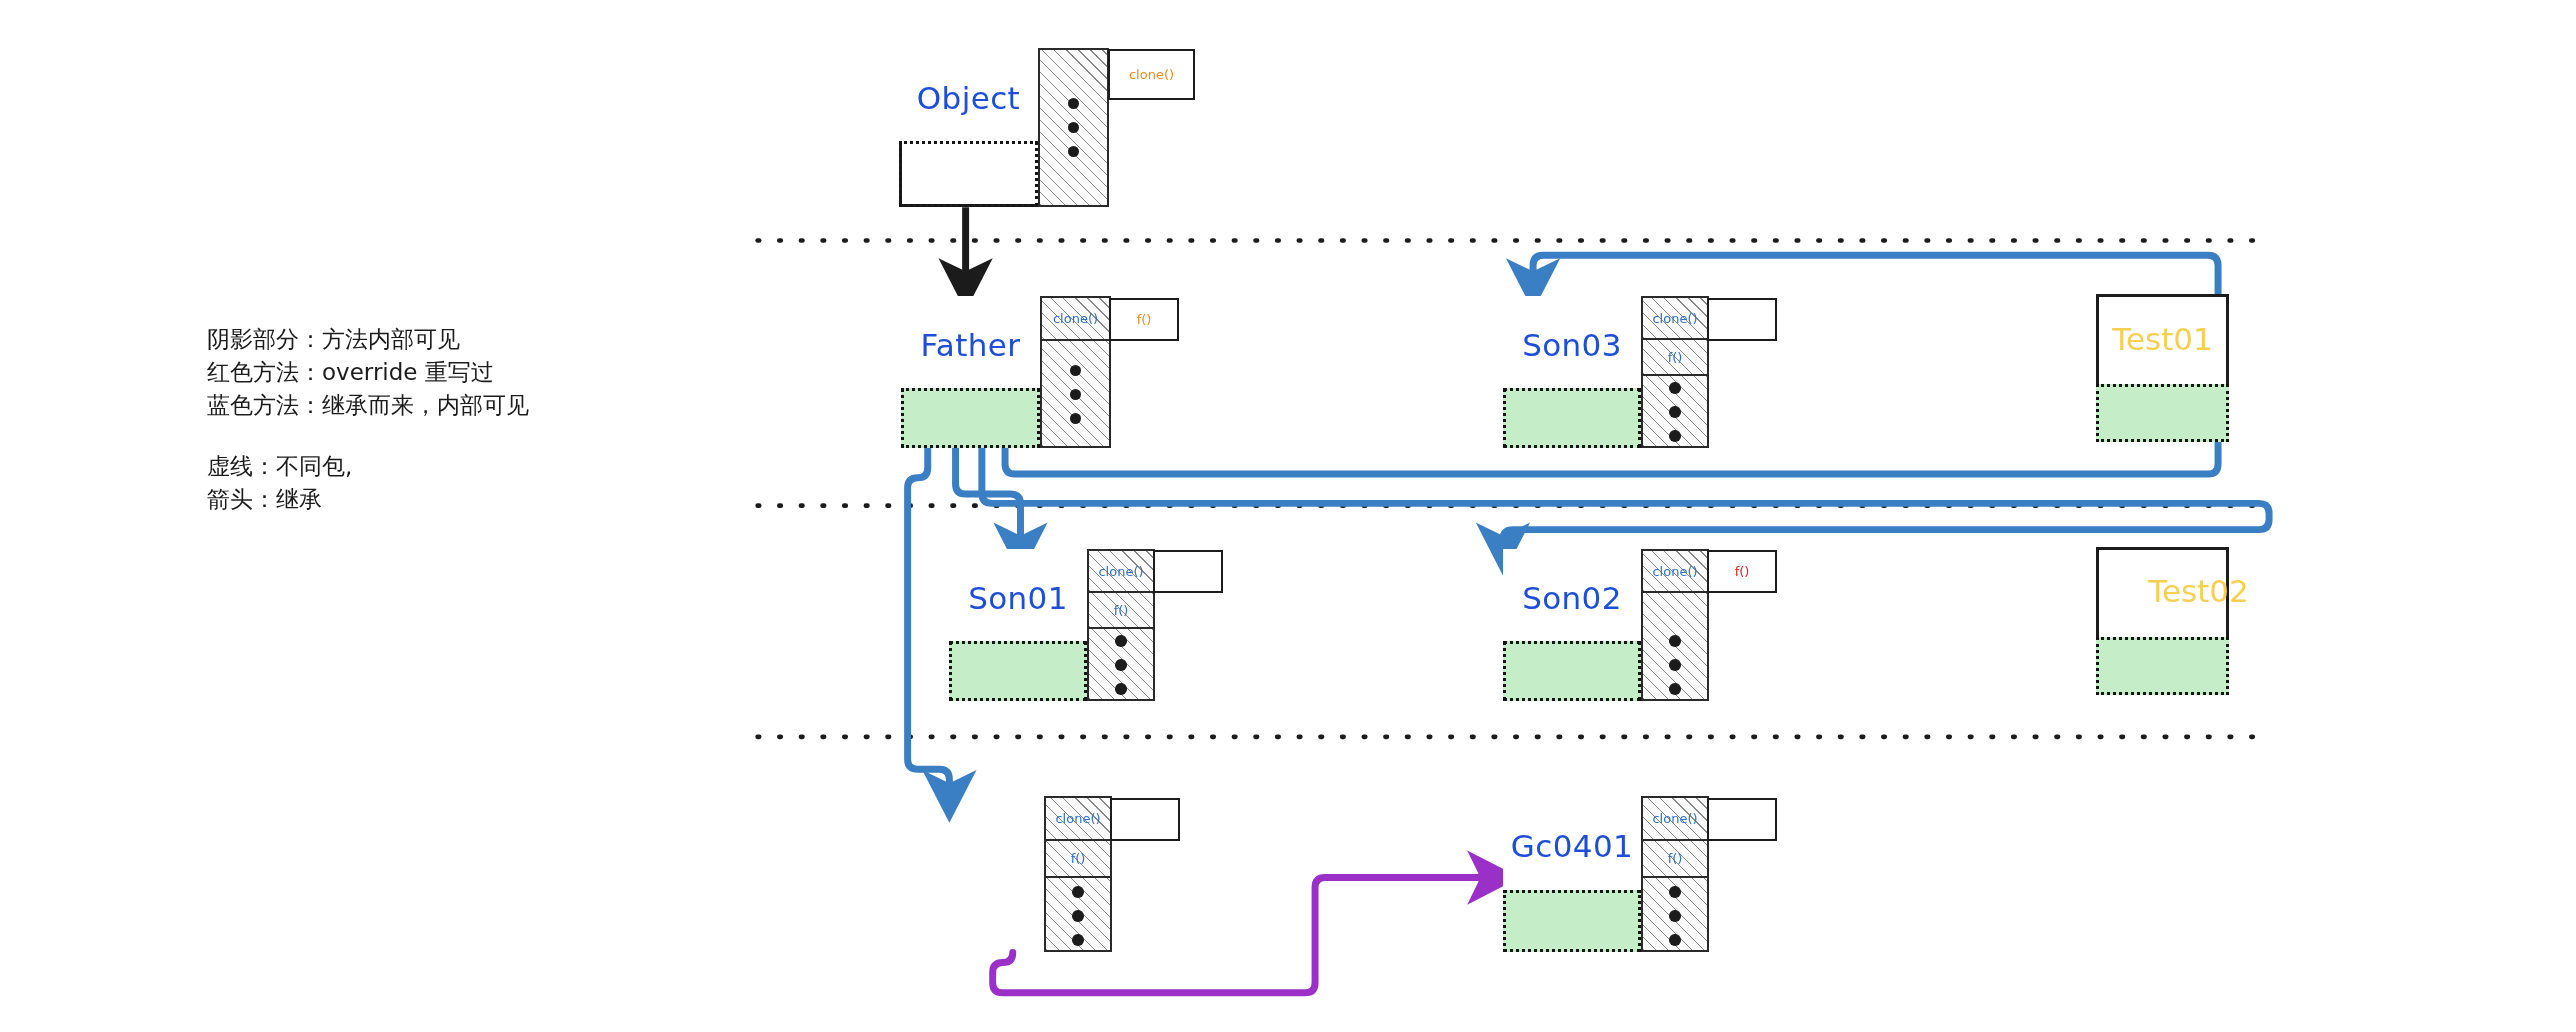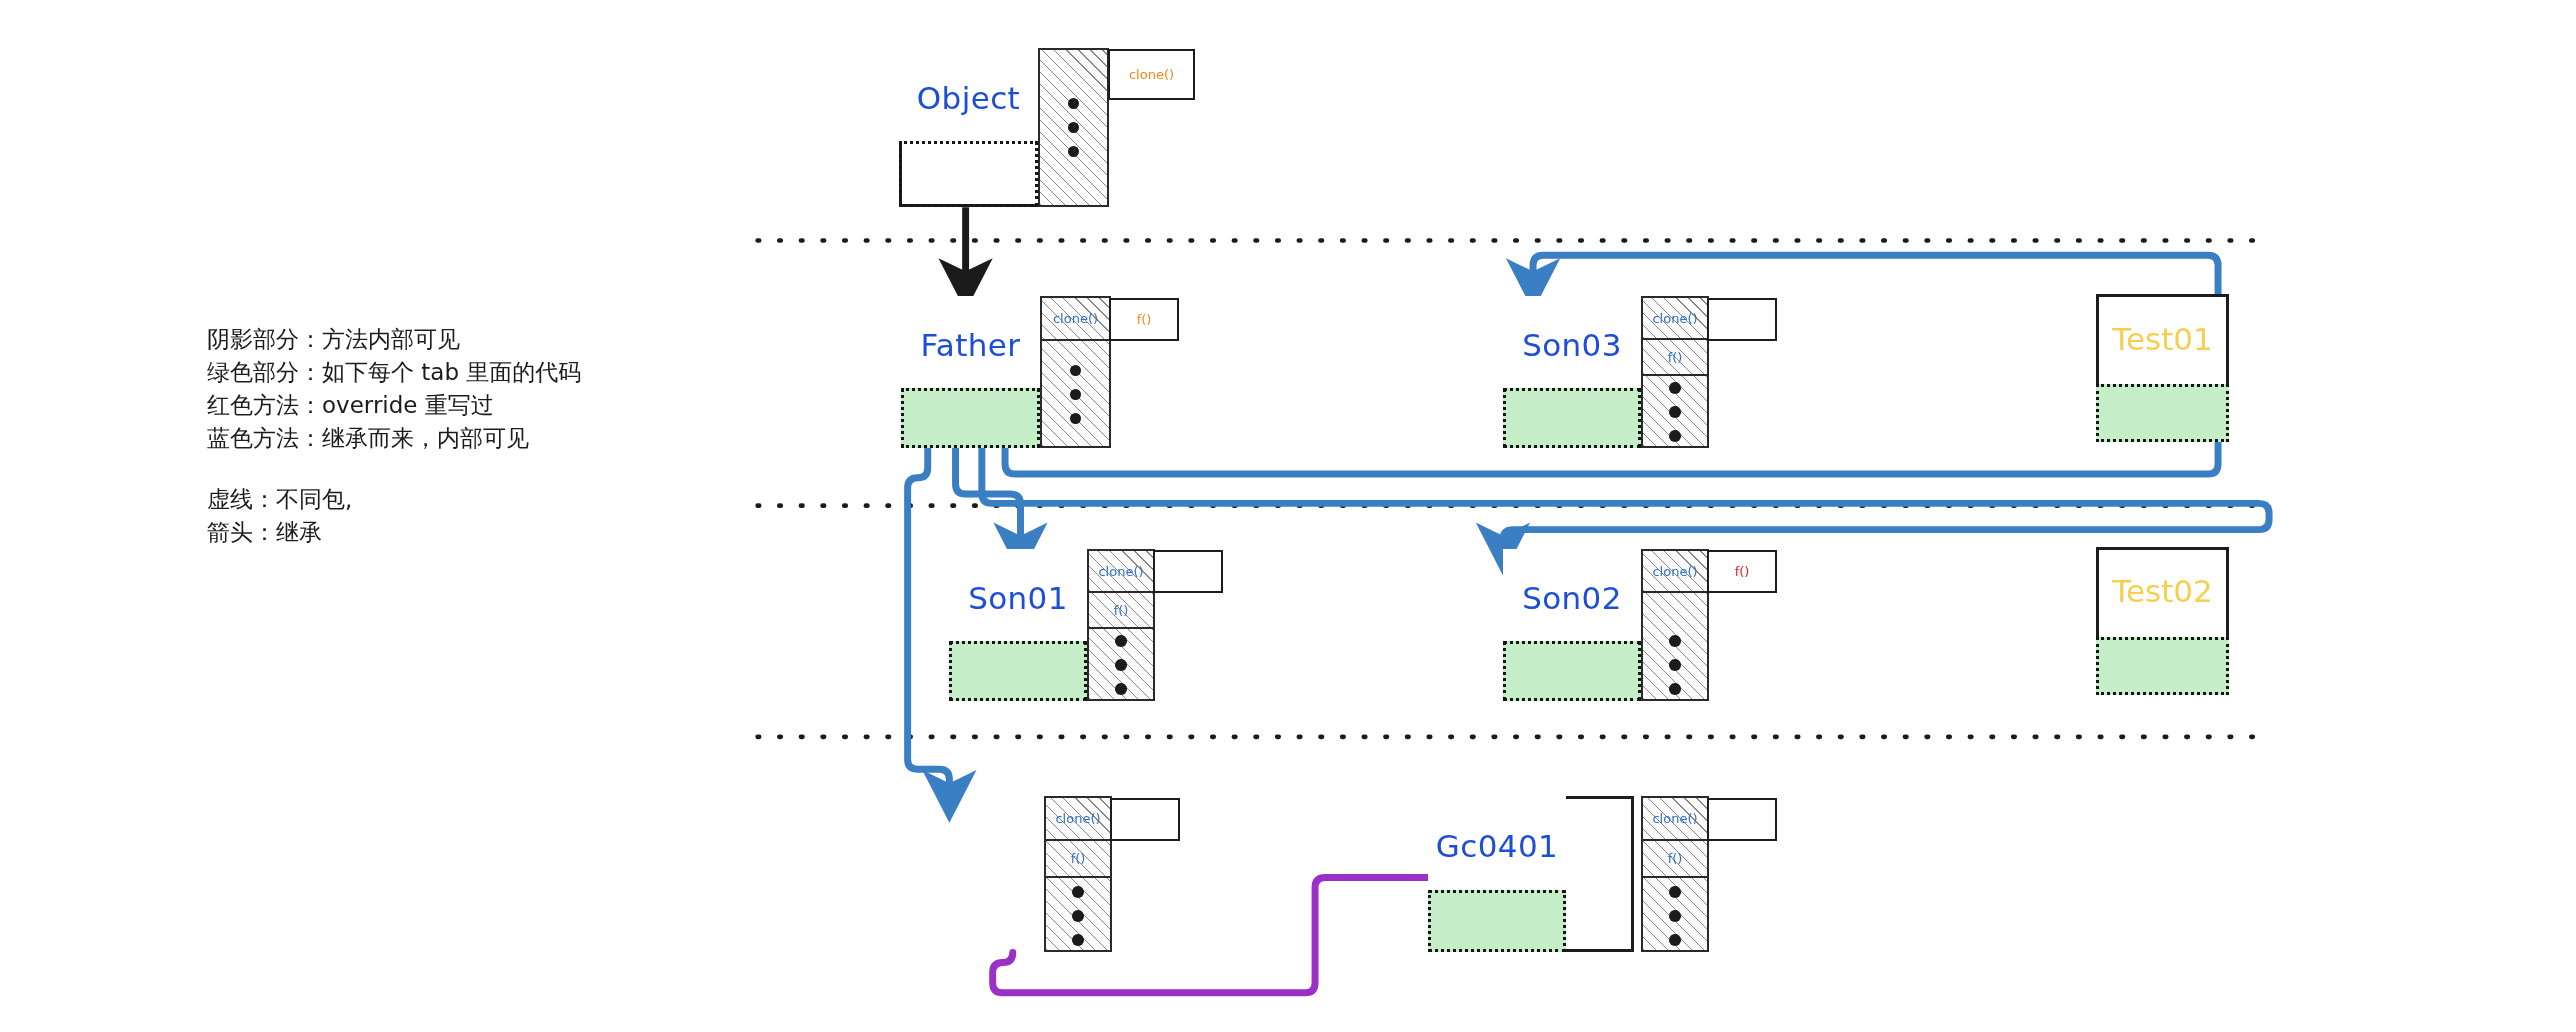--- a/index.html
+++ b/index.html
@@ -200,21 +200,20 @@
 
     <path d="M1236,580 L1236,626 Q1236,639 1249,639 L1307,639 Q1320,639 1320,652 L1320,710" fill="none" stroke="#3a7ec4" stroke-width="9" stroke-linejoin="round" stroke-linecap="round" marker-end="url(#ah-blue)"></path>
 
     <path d="M1200,580 L1200,605 Q1200,618 1187,618 L1187,618 Q1174,618 1174,631 L1174,982 Q1174,995 1187,995 L1215,995 Q1228,995 1228,1008 L1228,1030" fill="none" stroke="#3a7ec4" stroke-width="9" stroke-linejoin="round" stroke-linecap="round" marker-end="url(#ah-blue)"></path>
 
     <path d="M1310,1232 Q1310,1245 1297,1245 L1297,1245 Q1284,1245 1284,1258 L1284,1271 Q1284,1284 1297,1284 L1688,1284 Q1701,1284 1701,1271 L1701,1148 Q1701,1135 1714,1135 L1932,1135" fill="none" stroke="#9b30c9" stroke-width="9" stroke-linejoin="round" stroke-linecap="round" marker-end="url(#ah-purple)"></path>
   </svg>
 
   <div class="legend">
     <div class="legend-line">阴影部分：方法内部可见</div>
-    <div class="legend-line">绿色部分：如下每个 tab 里面的代码</div>
     <div class="legend-line">红色方法：override 重写过</div>
     <div class="legend-line">蓝色方法：继承而来，内部可见</div>
     <div class="legend-gap"></div>
     <div class="legend-line">虚线：不同包,</div>
     <div class="legend-line">箭头：继承</div>
   </div>
 
   <div class="cbox" style="left:899px; top:48px; width:210px; height:159px;">
     <div class="outer"></div>
     <div class="namecell" style="width:139px; height:93px;">
@@ -326,21 +325,21 @@
         <i></i>
         <i></i>
     </div>
   </div>
   <div class="sidebox" style="left:1707px; top:550px; width:70px; height:43px;">
     <span class="m-label m-red">f()</span>
   </div>
 
   <div class="cbox testbox" style="left:2096px; top:547px; width:133px; height:148px;">
     <div class="outer"></div>
-    <div class="tname" style="height:88px;">
+    <div class="tname" style="height:88px;padding-left:36px;">
       <span>Test02</span>
     </div>
     <div class="greencell" style="top:90px; width:133px; height:58px;"></div>
   </div>
 
   <div class="hatch" style="left:1044px; top:796px; width:68px; height:156px;">
     <div class="hatch-seg divider-bottom" style="top:0px; height:43px;">
       <span class="m-label m-blue">clone()</span>
     </div>
     <div class="hatch-seg divider-bottom" style="top:43px; height:37px;">
@@ -349,21 +348,21 @@
     <div class="ellipsis" style="top:83px; height:70px;">
       <i></i>
         <i></i>
         <i></i>
     </div>
   </div>
   <div class="sidebox" style="left:1110px; top:798px; width:70px; height:43px;">
     <span class="m-label"></span>
   </div>
 
-  <div class="cbox" style="left:1428px; top:796px; width:206px; height:156px;">
+  <div class="cbox" style="left:1503px; top:796px; width:206px; height:156px;">
     <div class="outer"></div>
     <div class="namecell" style="width:138px; height:94px;">
       <span class="label">Gc0401</span>
     </div>
     <div class="greencell" style="top:94px; width:138px; height:62px;"></div>
   </div>
   <div class="hatch" style="left:1641px; top:796px; width:68px; height:156px;">
     <div class="hatch-seg divider-bottom" style="top:0px; height:43px;">
       <span class="m-label m-blue">clone()</span>
     </div>

